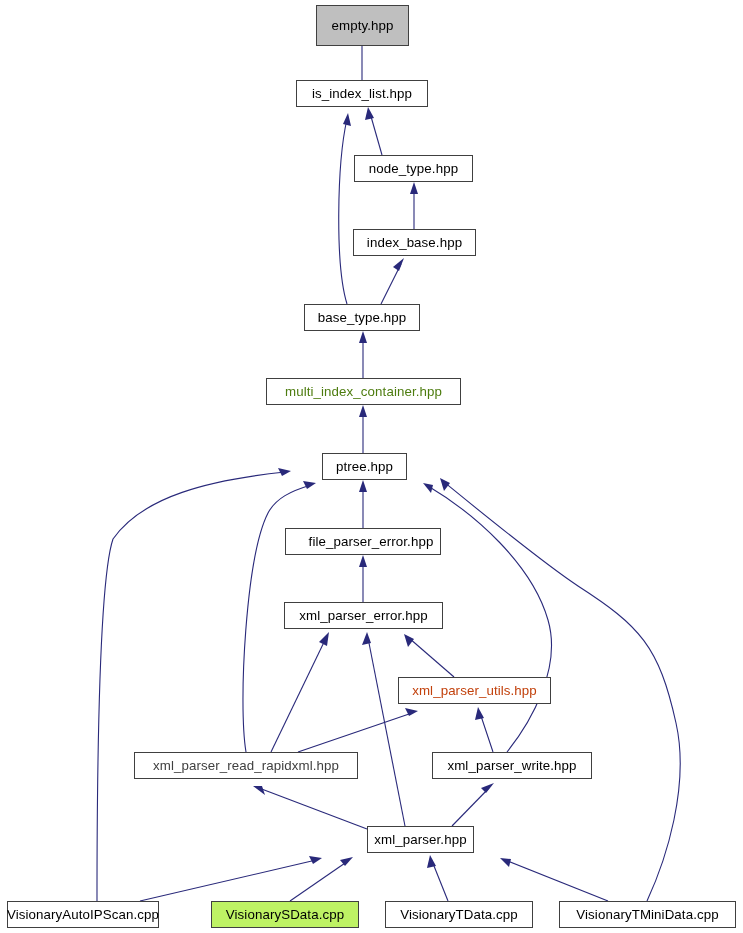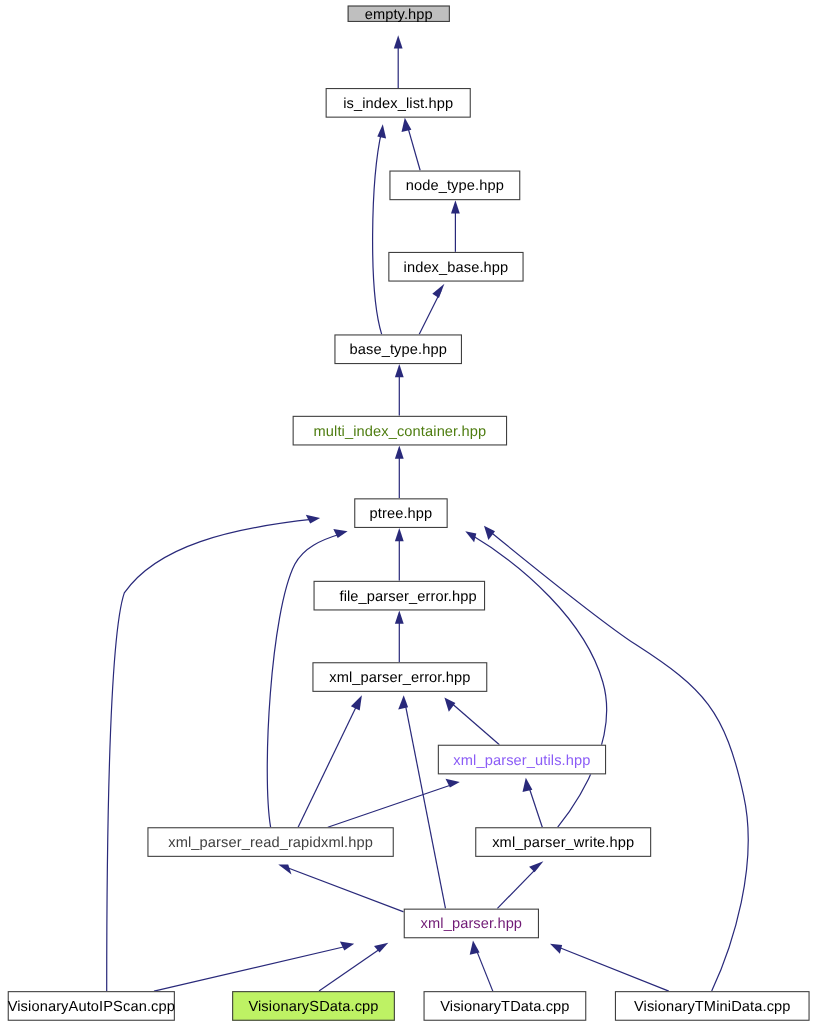--- a/index.html
+++ b/index.html
@@ -106,21 +106,21 @@
         <polygon class="edge-head" points="322,858 309,856 313,864" fill="#29297a"></polygon>
         <path class="edge-path" d="M290,901 L348,861" stroke="#29297a"></path>
         <polygon class="edge-head" points="353,857 340,860 345,866" fill="#29297a"></polygon>
         <path class="edge-path" d="M448,901 L432,861" stroke="#29297a"></path>
         <polygon class="edge-head" points="430,855 427,868 436,866" fill="#29297a"></polygon>
         <path class="edge-path" d="M608,901 L505,860" stroke="#29297a"></path>
         <polygon class="edge-head" points="500,858 509,867 511,859" fill="#29297a"></polygon>
       </g>
   </svg>
   <div id="nodes-layer">
-      <div class="node-box highlight" style="left: 316px; top: 5px; width: 93px; height: 15px; border-color: rgb(64, 64, 64); background: rgb(191, 191, 191); color: rgb(0, 0, 0);">
+      <div class="node-box highlight" style="left: 316px; top: 5px; width: 93px; height: 41px; border-color: rgb(64, 64, 64); background: rgb(191, 191, 191); color: rgb(0, 0, 0);">
         <span class="node-label">empty.hpp</span>
       </div>
       <div class="node-box" style="left: 296px; top: 80px; width: 132px; height: 27px; border-color: rgb(64, 64, 64); background: rgb(255, 255, 255); color: rgb(0, 0, 0);">
         <span class="node-label">is_index_list.hpp</span>
       </div>
       <div class="node-box" style="left: 354px; top: 155px; width: 119px; height: 27px; border-color: rgb(64, 64, 64); background: rgb(255, 255, 255); color: rgb(0, 0, 0);">
         <span class="node-label">node_type.hpp</span>
       </div>
       <div class="node-box" style="left: 353px; top: 229px; width: 123px; height: 27px; border-color: rgb(64, 64, 64); background: rgb(255, 255, 255); color: rgb(0, 0, 0);">
         <span class="node-label">index_base.hpp</span>
@@ -133,30 +133,30 @@
       </div>
       <div class="node-box" style="left: 322px; top: 453px; width: 85px; height: 27px; border-color: rgb(64, 64, 64); background: rgb(255, 255, 255); color: rgb(0, 0, 0);">
         <span class="node-label">ptree.hpp</span>
       </div>
       <div class="node-box" style="left: 285px; top: 528px; width: 156px; height: 27px; border-color: rgb(64, 64, 64); background: rgb(255, 255, 255); color: rgb(0, 0, 0); padding-left: 16px;">
         <span class="node-label">file_parser_error.hpp</span>
       </div>
       <div class="node-box" style="left: 284px; top: 602px; width: 159px; height: 27px; border-color: rgb(64, 64, 64); background: rgb(255, 255, 255); color: rgb(0, 0, 0);">
         <span class="node-label">xml_parser_error.hpp</span>
       </div>
-      <div class="node-box" style="left: 398px; top: 677px; width: 153px; height: 27px; border-color: rgb(64, 64, 64); background: rgb(255, 255, 255); color: #8b5cf6; text-align: right;">
+      <div class="node-box" style="left: 398px; top: 677px; width: 153px; height: 27px; border-color: rgb(64, 64, 64); background: rgb(255, 255, 255); color: #c2410c; text-align: right;">
         <span class="node-label">xml_parser_utils.hpp</span>
       </div>
       <div class="node-box" style="left: 134px; top: 752px; width: 224px; height: 27px; border-color: rgb(64, 64, 64); background: rgb(255, 255, 255); color: #404040;">
         <span class="node-label">xml_parser_read_rapidxml.hpp</span>
       </div>
       <div class="node-box" style="left: 432px; top: 752px; width: 160px; height: 27px; border-color: rgb(64, 64, 64); background: rgb(255, 255, 255); color: rgb(0, 0, 0);">
         <span class="node-label">xml_parser_write.hpp</span>
       </div>
-      <div class="node-box" style="left: 367px; top: 826px; width: 123px; height: 27px; border-color: rgb(64, 64, 64); background: rgb(255, 255, 255); color: #701a75;">
+      <div class="node-box" style="left: 367px; top: 826px; width: 107px; height: 27px; border-color: rgb(64, 64, 64); background: rgb(255, 255, 255); color: #000000;">
         <span class="node-label">xml_parser.hpp</span>
       </div>
       <div class="node-box" style="left: 7px; top: 901px; width: 152px; height: 27px; border-color: rgb(64, 64, 64); background: rgb(255, 255, 255); color: rgb(0, 0, 0);">
         <span class="node-label">VisionaryAutoIPScan.cpp</span>
       </div>
       <div class="node-box" style="left: 211px; top: 901px; width: 148px; height: 27px; border-color: rgb(64, 64, 64); background: #bef264; color: rgb(0, 0, 0);">
         <span class="node-label">VisionarySData.cpp</span>
       </div>
       <div class="node-box" style="left: 385px; top: 901px; width: 148px; height: 27px; border-color: rgb(64, 64, 64); background: rgb(255, 255, 255); color: rgb(0, 0, 0);">
         <span class="node-label">VisionaryTData.cpp</span>

